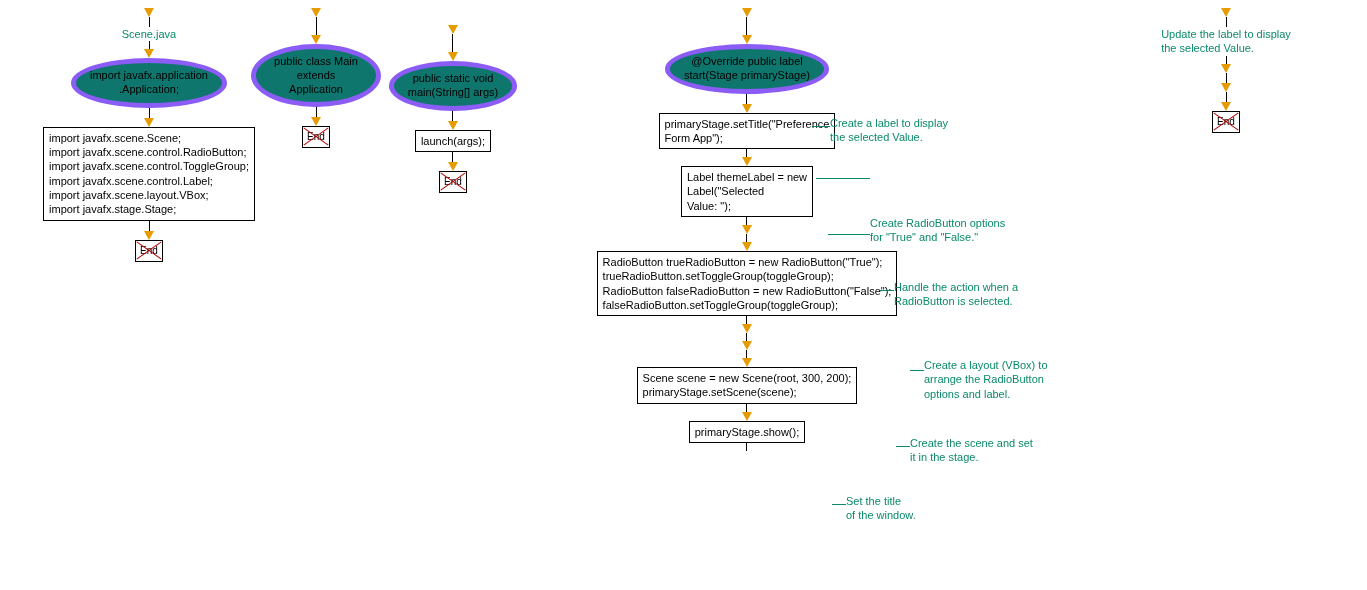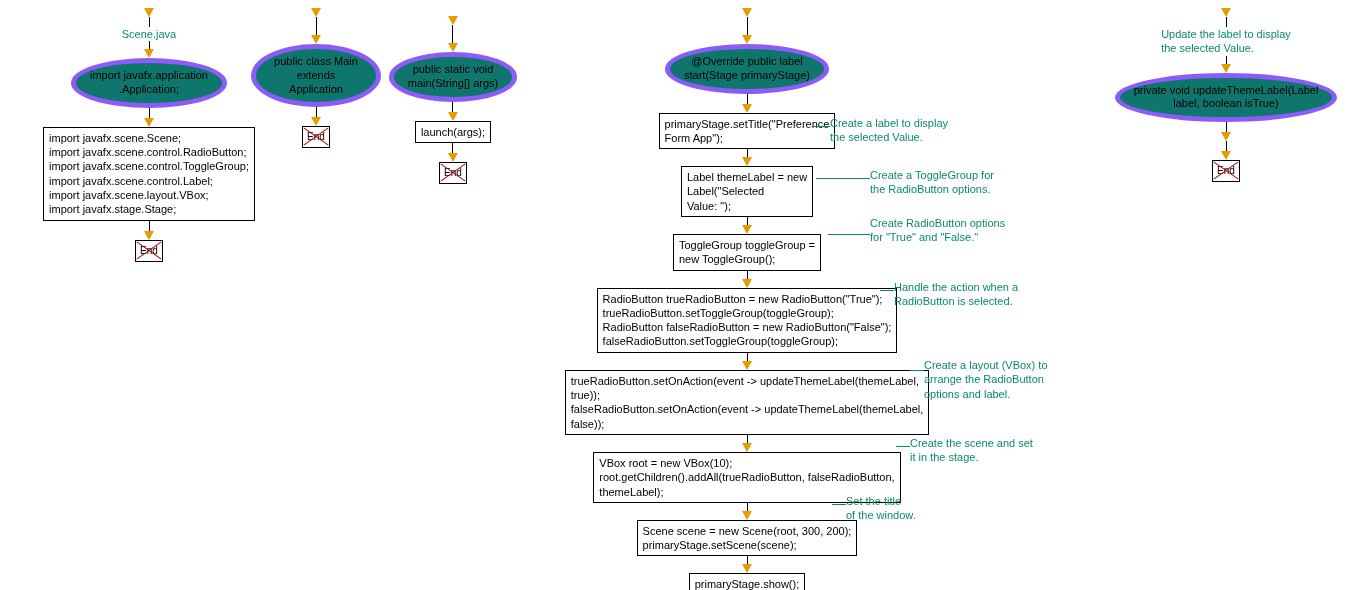--- a/index.html
+++ b/index.html
@@ -120,21 +120,21 @@
       <div class="vline" style="height:18px"></div>
       <div class="arrow-down"></div>
       <div class="ellipse"><span style="white-space:pre-line">public class Main
 extends Application</span></div>
       <div class="vline" style="height:10px"></div>
       <div class="arrow-down"></div>
       <div class="end"><span>End</span></div>
     </div>
   </div>
 
-  <div class="col" style="left:380px; top:8px; width:130px;">
+  <div class="col" style="left:380px; top:17px; width:130px;">
     <div class="seg">
       <div class="arrow-down"></div>
       <div class="vline" style="height:18px"></div>
       <div class="arrow-down"></div>
       <div class="ellipse"><span style="white-space:pre-line">public static void
 main(String[] args)</span></div>
       <div class="vline" style="height:10px"></div>
       <div class="arrow-down"></div>
       <div class="box"><span>launch(args);</span></div>
       <div class="vline" style="height:10px"></div>
@@ -154,55 +154,44 @@
       <div class="arrow-down"></div>
       <div class="box"><span style="white-space:pre-line">primaryStage.setTitle("Preference
 Form App");</span></div>
       <div class="vline" style="height:8px"></div>
       <div class="arrow-down"></div>
       <div class="box"><span style="white-space:pre-line">Label themeLabel = new
 Label("Selected
 Value: ");</span></div>
       <div class="vline" style="height:8px"></div>
       <div class="arrow-down"></div>
-      <div class="box"><span style="white-space:pre-line">ToggleGroup toggleGroup =
-new ToggleGroup();</span></div>
       <div class="vline" style="height:8px"></div>
       <div class="arrow-down"></div>
       <div class="box"><span style="white-space:pre-line">RadioButton trueRadioButton = new RadioButton("True");
 trueRadioButton.setToggleGroup(toggleGroup);
 RadioButton falseRadioButton = new RadioButton("False");
 falseRadioButton.setToggleGroup(toggleGroup);</span></div>
       <div class="vline" style="height:8px"></div>
       <div class="arrow-down"></div>
-      <div class="box"><span style="white-space:pre-line">trueRadioButton.setOnAction(event -&gt; updateThemeLabel(themeLabel,
-true));
-falseRadioButton.setOnAction(event -&gt; updateThemeLabel(themeLabel,
-false));</span></div>
-      <div class="vline" style="height:8px"></div>
-      <div class="arrow-down"></div>
-      <div class="box"><span style="white-space:pre-line">VBox root = new VBox(10);
-root.getChildren().addAll(trueRadioButton, falseRadioButton,
-themeLabel);</span></div>
+      <div class="vline" style="height:8px"></div>
+      <div class="arrow-down"></div>
       <div class="vline" style="height:8px"></div>
       <div class="arrow-down"></div>
       <div class="box"><span style="white-space:pre-line">Scene scene = new Scene(root, 300, 200);
 primaryStage.setScene(scene);</span></div>
       <div class="vline" style="height:8px"></div>
       <div class="arrow-down"></div>
       <div class="box"><span>primaryStage.show();</span></div>
       <div class="vline" style="height:8px"></div>
 
     </div>
   </div>
 
   <div class="annot" style="position:absolute; left:822px; top:108px; white-space:pre-line">Create a label to display
 the selected Value.</div>
-  <div class="annot" style="position:absolute; left:862px; top:160px; white-space:pre-line">Create a ToggleGroup for
-the RadioButton options.</div>
   <div class="annot" style="position:absolute; left:862px; top:208px; white-space:pre-line">Create RadioButton options
 for "True" and "False."</div>
   <div class="annot" style="position:absolute; left:886px; top:272px; white-space:pre-line">Handle the action when a
 RadioButton is selected.</div>
   <div class="annot" style="position:absolute; left:916px; top:350px; white-space:pre-line">Create a layout (VBox) to
 arrange the RadioButton
 options and label.</div>
   <div class="annot" style="position:absolute; left:902px; top:428px; white-space:pre-line">Create the scene and set
 it in the stage.</div>
   <div class="annot" style="position:absolute; left:838px; top:486px; white-space:pre-line">Set the title
@@ -217,22 +206,20 @@
   <div class="annot-line" style="left:824px; top:496px; width:14px;"></div>
 
   <div class="col" style="left:1078px; top:0; width:280px;">
     <div class="seg">
       <div class="arrow-down"></div>
       <div class="vline" style="height:10px"></div>
       <div class="annot" style="white-space:pre-line; text-align:left">Update the label to display
 the selected Value.</div>
       <div class="vline" style="height:8px"></div>
       <div class="arrow-down"></div>
-      <div class="ellipse"><span style="white-space:pre-line">private void updateThemeLabel(Label
-label, boolean isTrue)</span></div>
       <div class="vline" style="height:10px"></div>
       <div class="arrow-down"></div>
       <div class="vline" style="height:10px"></div>
       <div class="arrow-down"></div>
       <div class="end"><span>End</span></div>
     </div>
   </div>
 
 </div>
 

